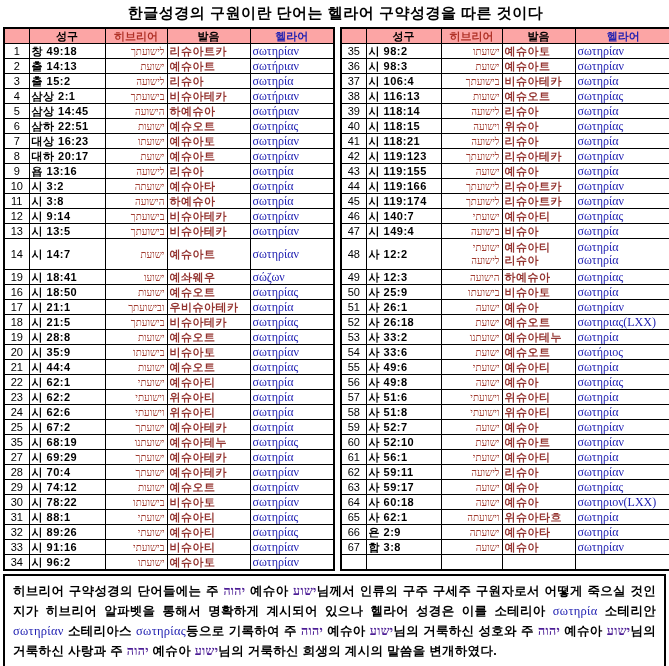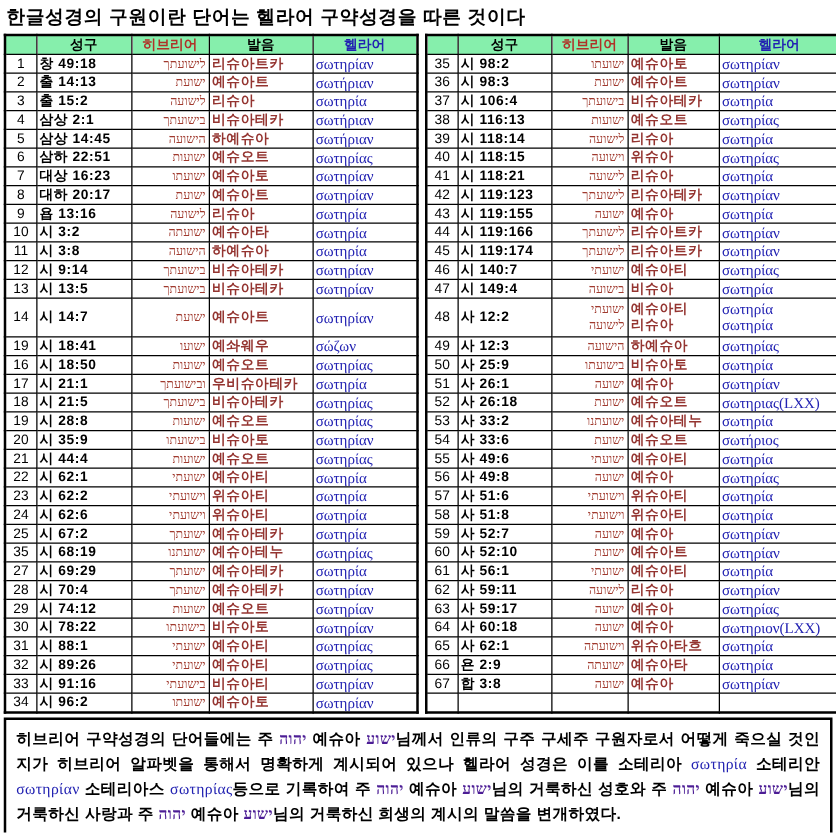--- a/index.html
+++ b/index.html
@@ -4,34 +4,34 @@
 <style>
   html,body{margin:0;padding:0;background:#fff;}
   body{
     width:669px;height:666px;
     font-family:"Liberation Sans","DejaVu Sans",sans-serif;
     color:#000;overflow:hidden;
   }
   .page{padding:2px 3px 0 3px;}
   .title{
     font-size:15px;font-weight:bold;letter-spacing:0.5px;
-    padding:2px 0 4px 2px;white-space:nowrap;
+    padding:2px 0 4px 2px;white-space:nowrap;text-align:center;
   }
   .tables-wrap{display:flex;gap:5px;}
   table.half{
     border-collapse:collapse;table-layout:fixed;
     border:2px solid #000;flex:0 0 auto;
   }
   table.half th, table.half td{
     border:1px solid #000;
     padding:0 2px;height:14px;overflow:hidden;white-space:pre-line;
     line-height:13px;vertical-align:middle;
   }
   tr.tall td{height:30px;}
-  th{font-size:11px;font-weight:bold;text-align:center;background:#86efac;}
+  th{font-size:11px;font-weight:bold;text-align:center;background:#fca5a5;}
   th.h-hebrew{color:#b03228;}
   th.h-greek{color:#2222b2;}
   td.c-num{font-size:11px;text-align:center;padding:0 1px;}
   td.c-verse{font-size:11px;font-weight:bold;padding-left:7px;letter-spacing:0.5px;}
   td.c-hebrew{font-size:10px;text-align:right;color:#a03a2e;font-family:"Liberation Serif","DejaVu Serif",serif;padding-right:4px;}
   td.c-pron{font-size:11px;font-weight:bold;color:#943430;padding-left:4px;letter-spacing:0.5px;}
   td.c-greek{font-size:12px;color:#2222b2;font-family:"Liberation Serif","DejaVu Serif",serif;padding-left:4px;}
   
   .lt col.w-num{width:25px;}  .lt col.w-verse{width:76px;}
   .lt col.w-heb{width:62px;}  .lt col.w-pron{width:83px;}

